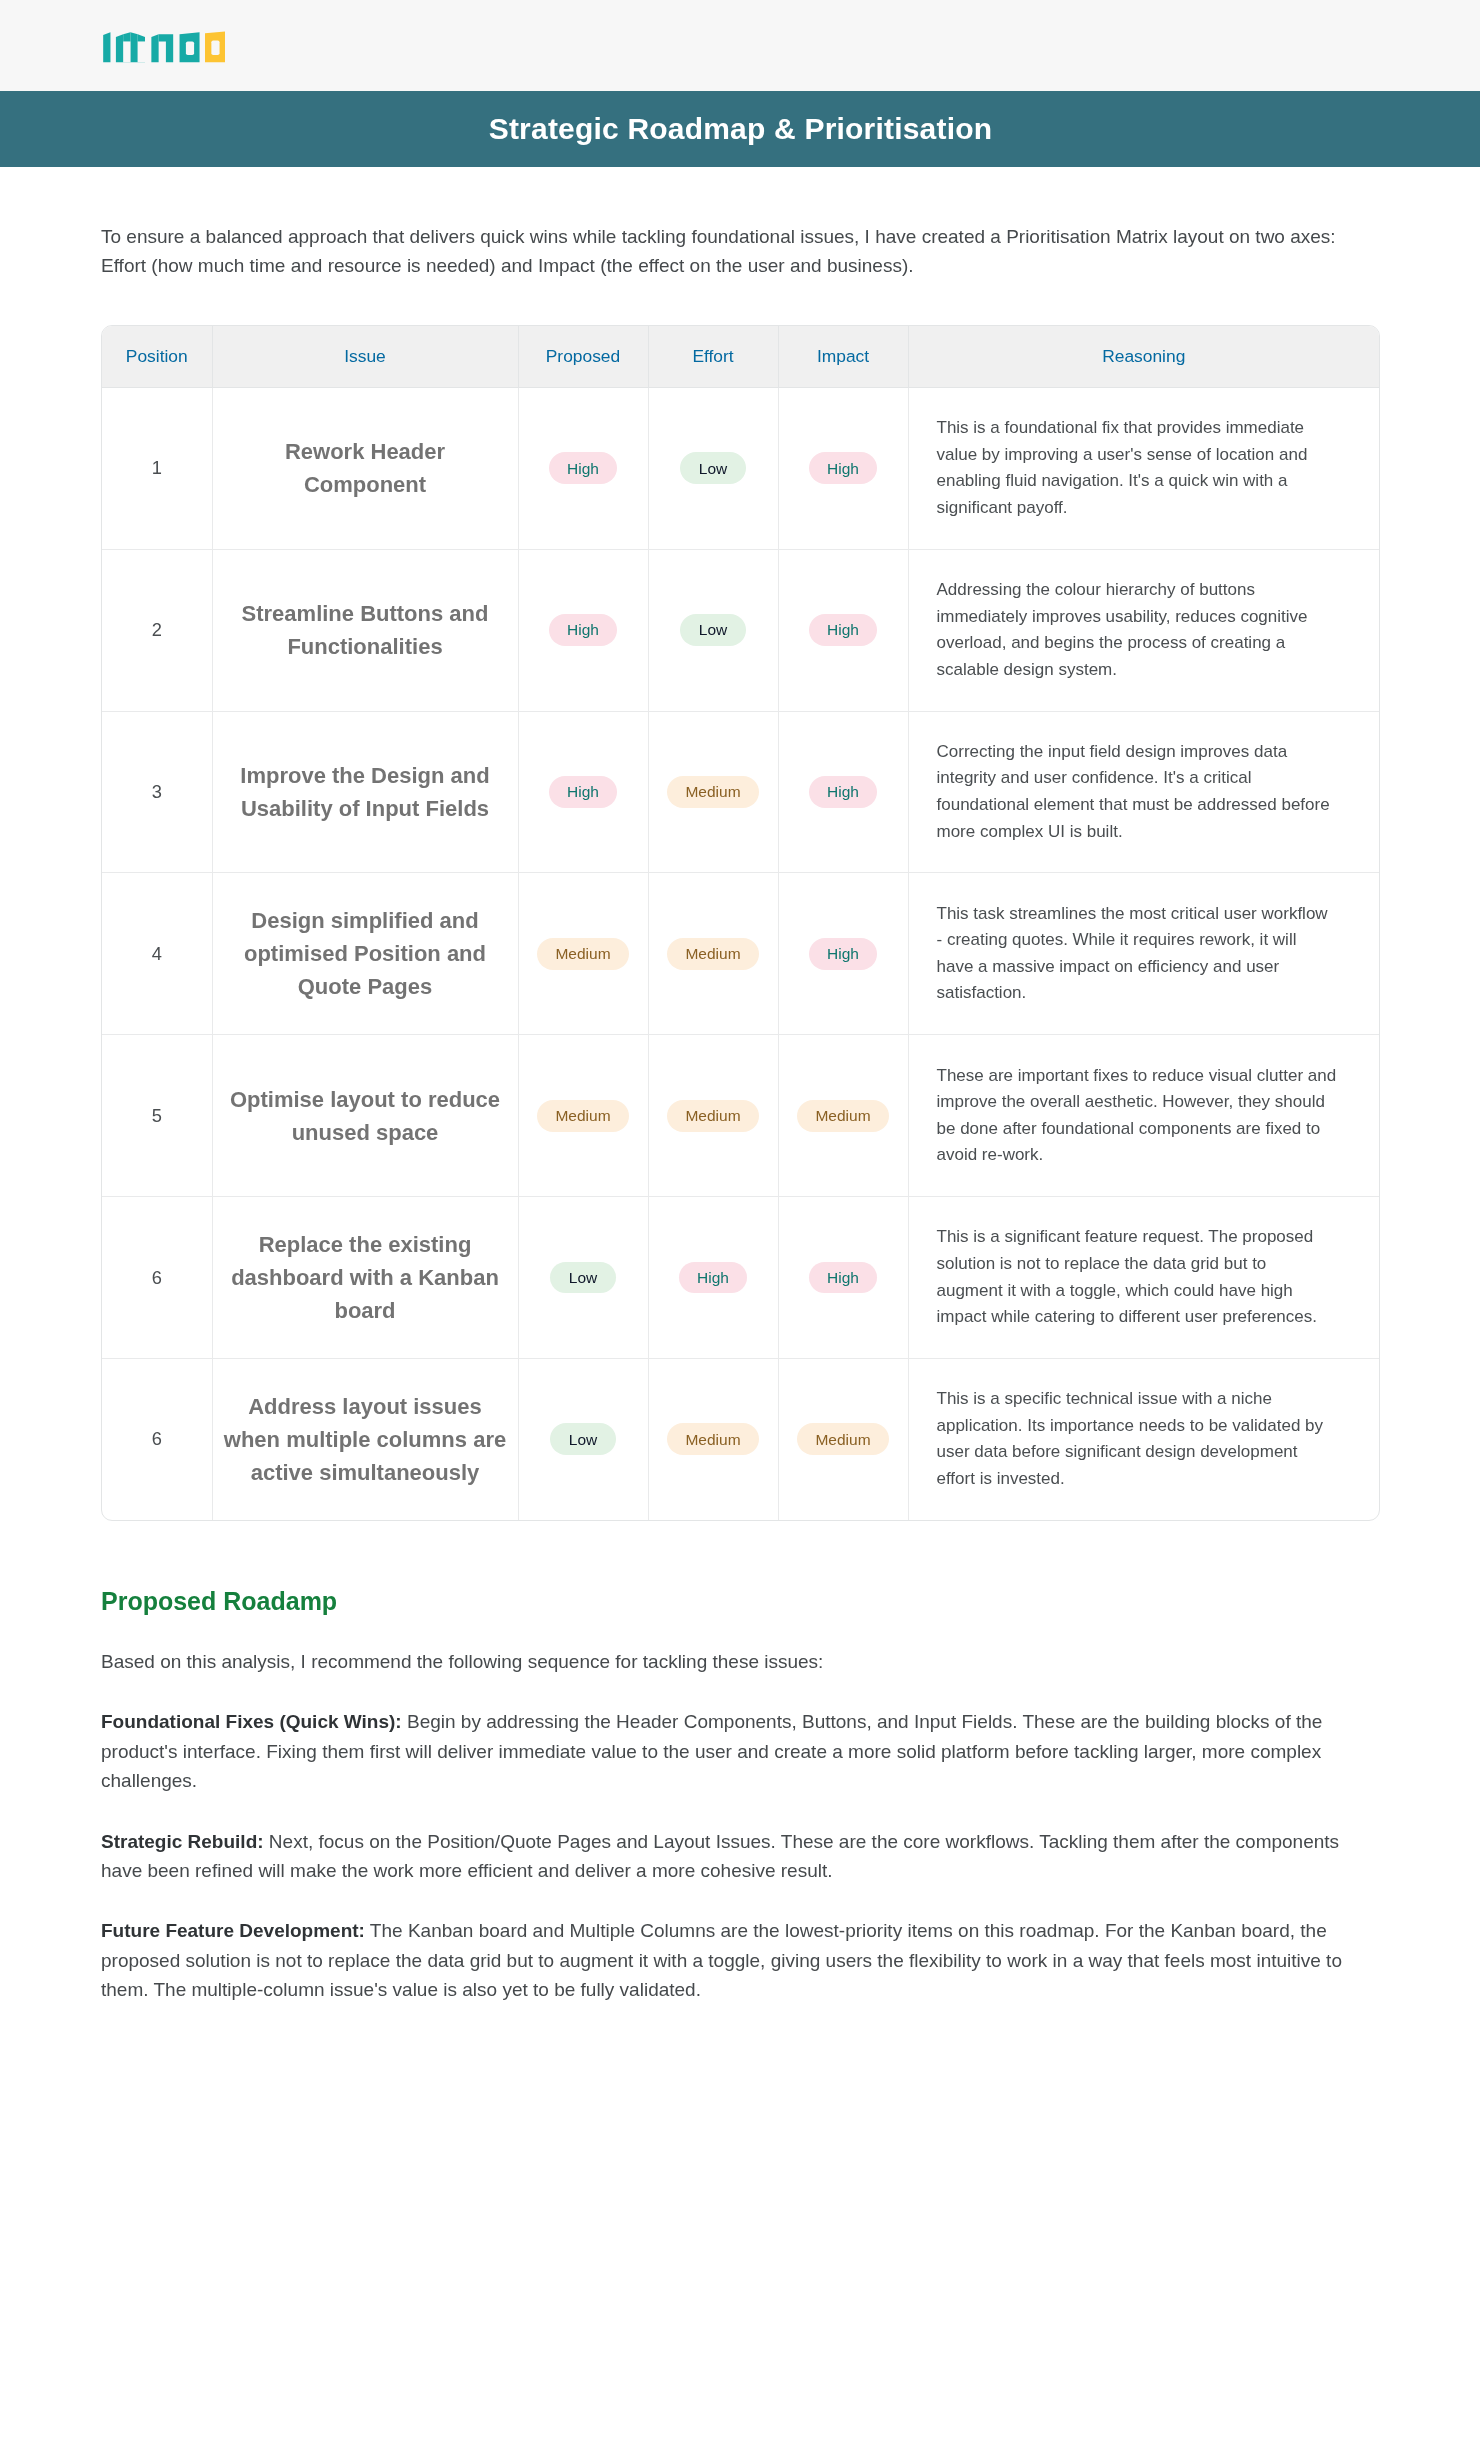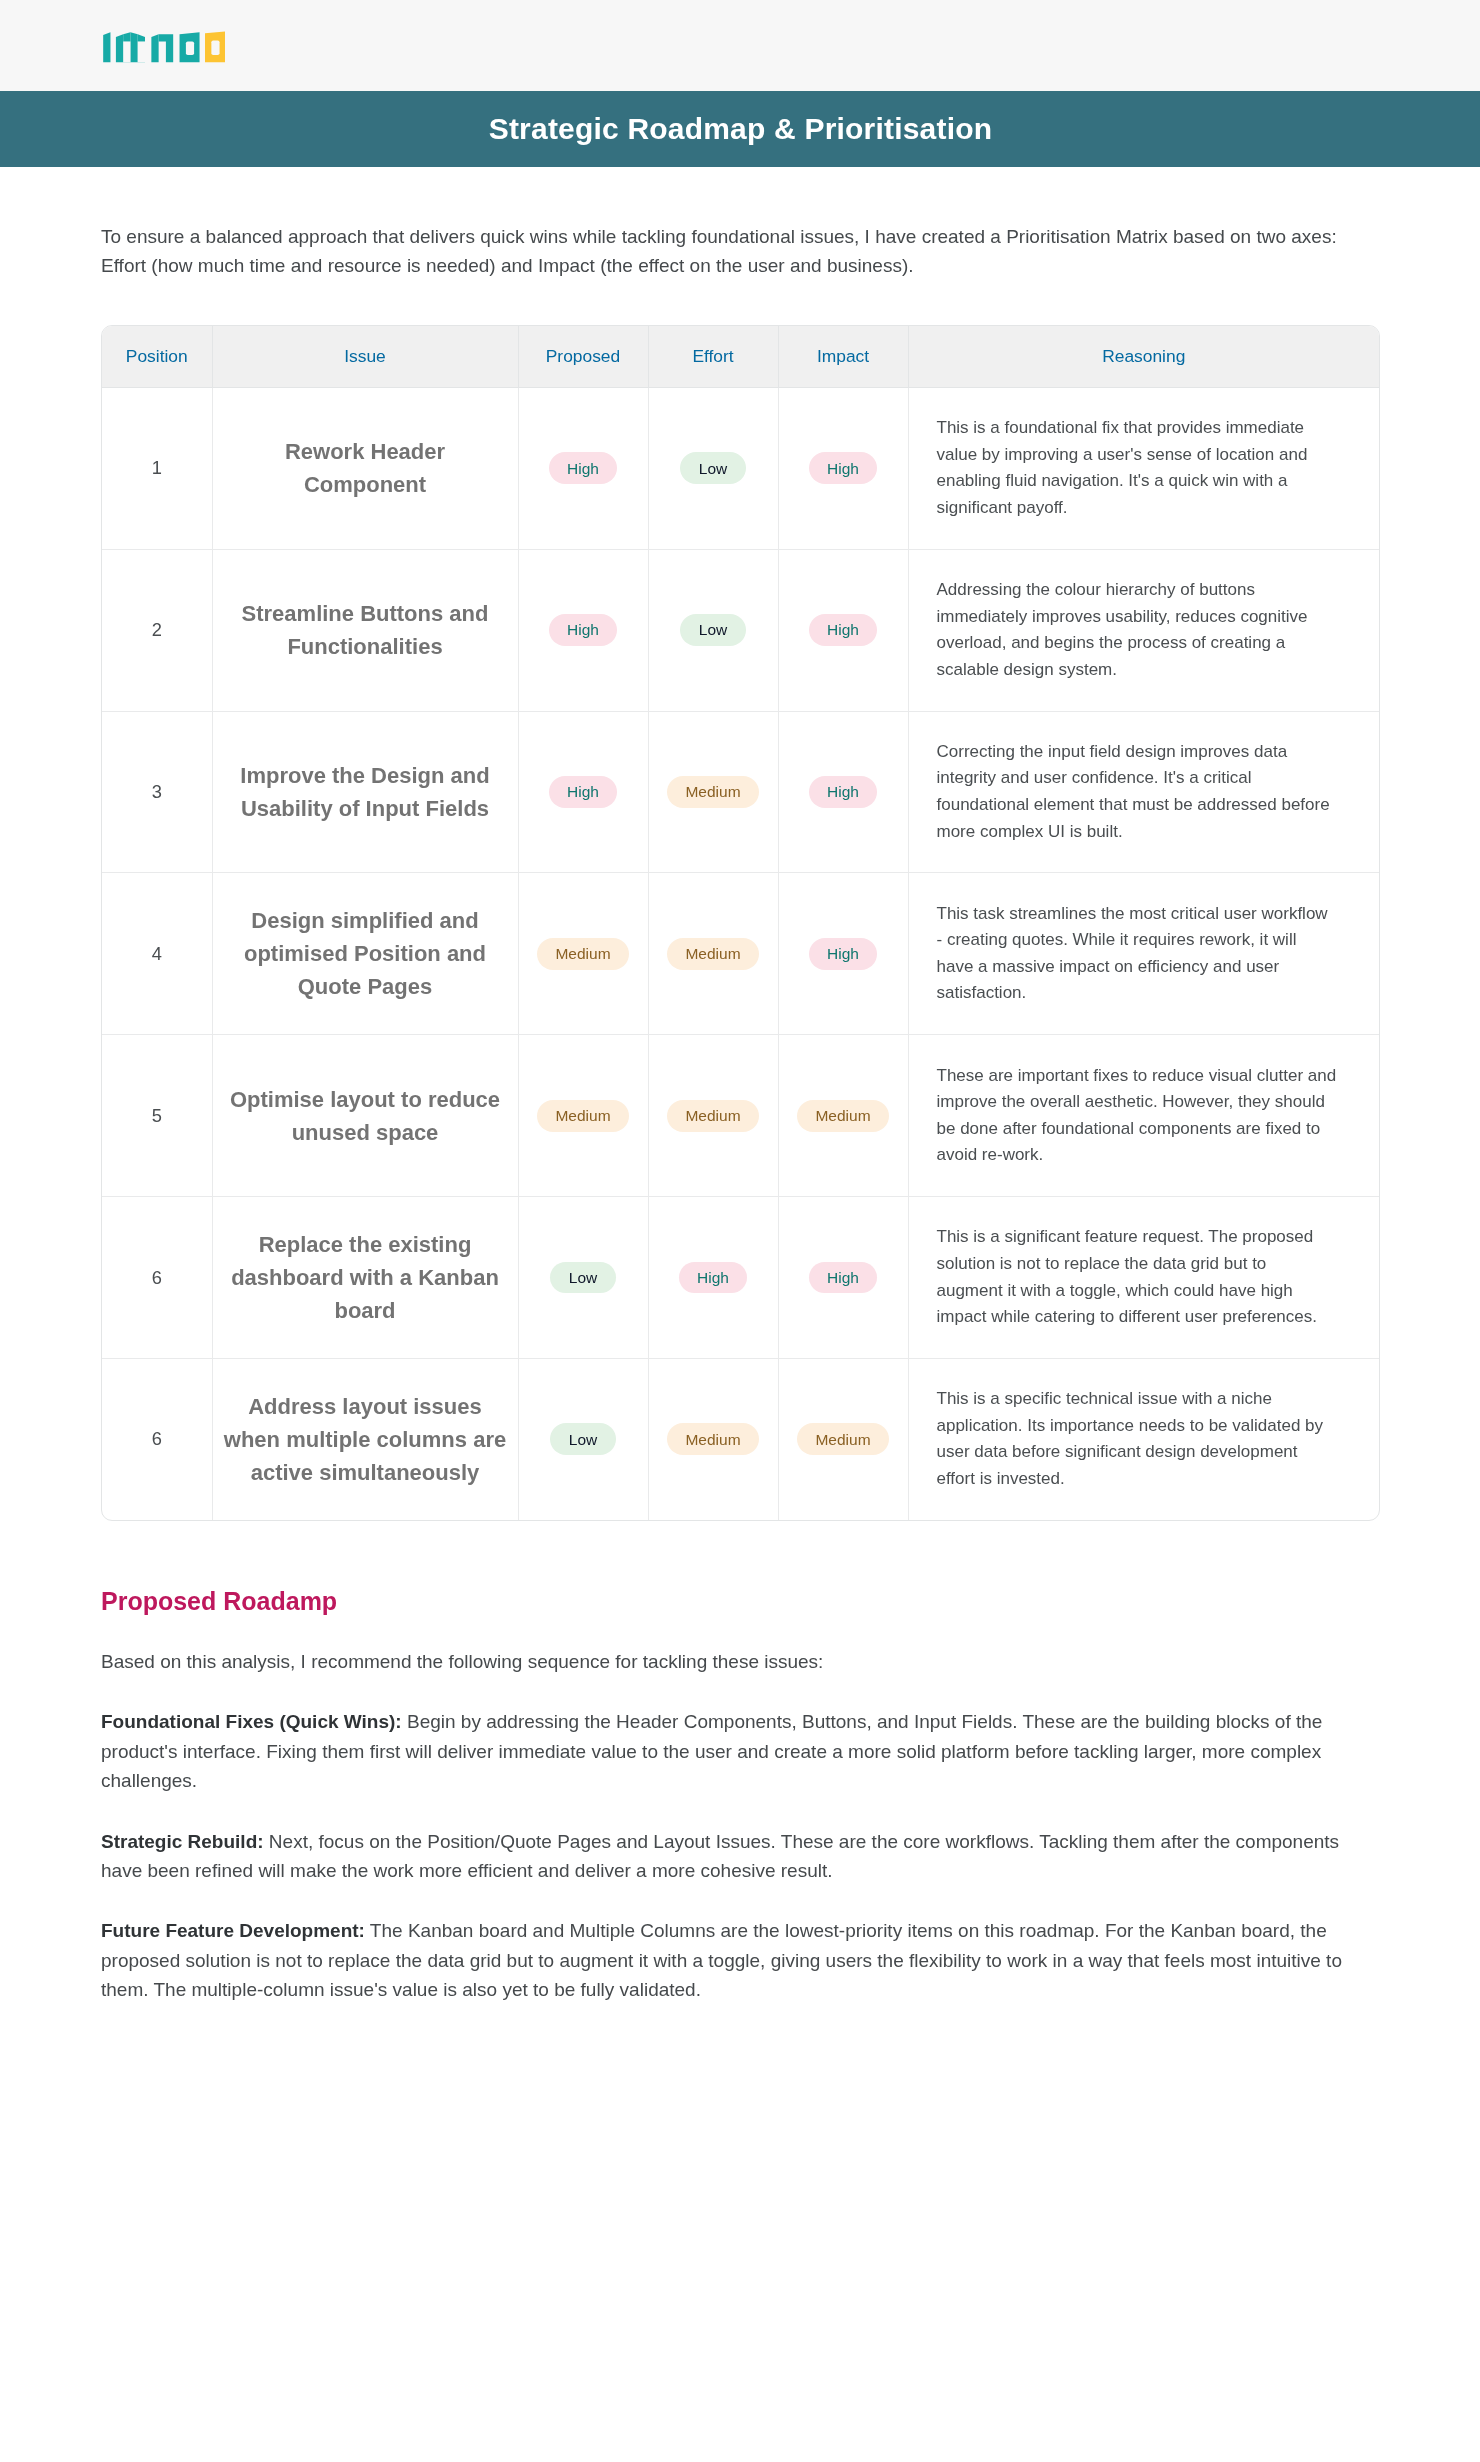--- a/index.html
+++ b/index.html
@@ -129,21 +129,21 @@
   }
   .badge-high   { background: #fbe0e7; color: #0f766e; }
   .badge-medium { background: #fdeedc; color: #8a6023; }
   .badge-low    { background: #e2f2e4; color: #0f172a; }
 
   
   .section-heading {
     margin-top: 66px;
     font-size: 25px;
     font-weight: bold;
-    color: #be185d;
+    color: #15803d;
   }
   .para {
     margin-top: 31px;
     font-size: 19px;
     line-height: 1.55;
     color: #45494c;
   }
   .para b { color: #2f3336; }
   .bottom-space { height: 110px; }
 </style>
@@ -175,21 +175,21 @@
 
   </div>
 </div>
 
 <div class="banner">
   <div class="banner-title">Strategic Roadmap &amp; Prioritisation</div>
 </div>
 
 <div class="content">
 
-  <p class="intro">To ensure a balanced approach that delivers quick wins while tackling foundational issues, I have created a Prioritisation Matrix based on two axes: Effort (how much time and resource is needed) and Impact (the effect on the user and business).</p>
+  <p class="intro">To ensure a balanced approach that delivers quick wins while tackling foundational issues, I have created a Prioritisation Matrix layout on two axes: Effort (how much time and resource is needed) and Impact (the effect on the user and business).</p>
 
   <div class="table-wrap">
     <table>
       <colgroup>
         <col class="col-position">
         <col class="col-issue">
         <col class="col-priority">
         <col class="col-effort">
         <col class="col-impact">
         <col class="col-reason">

